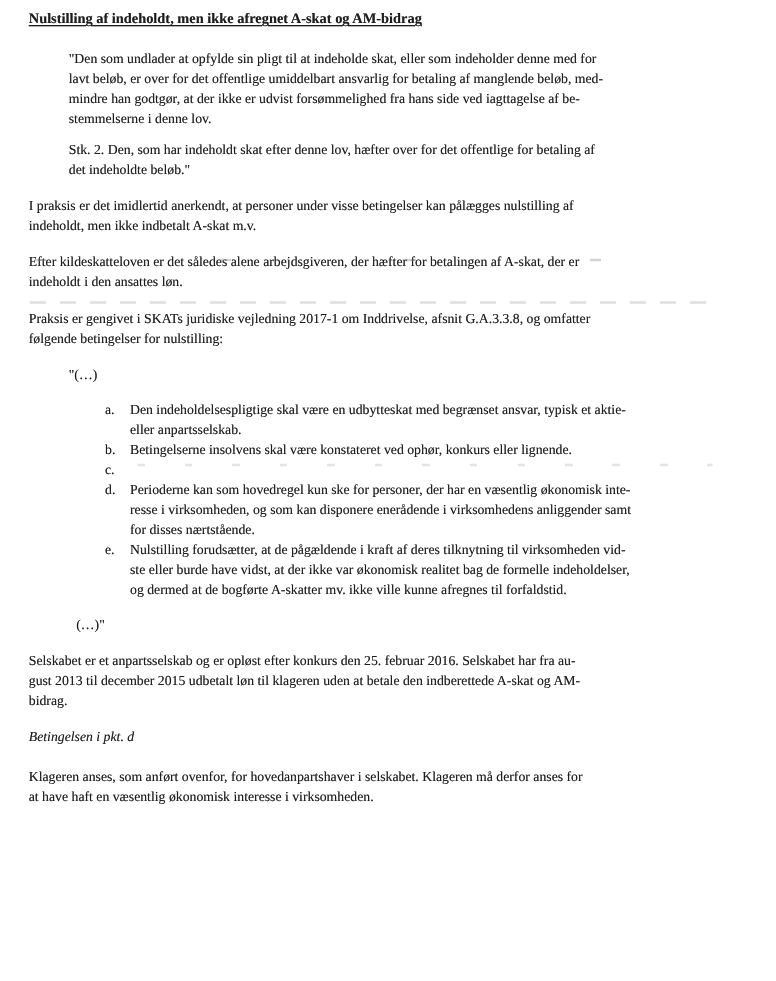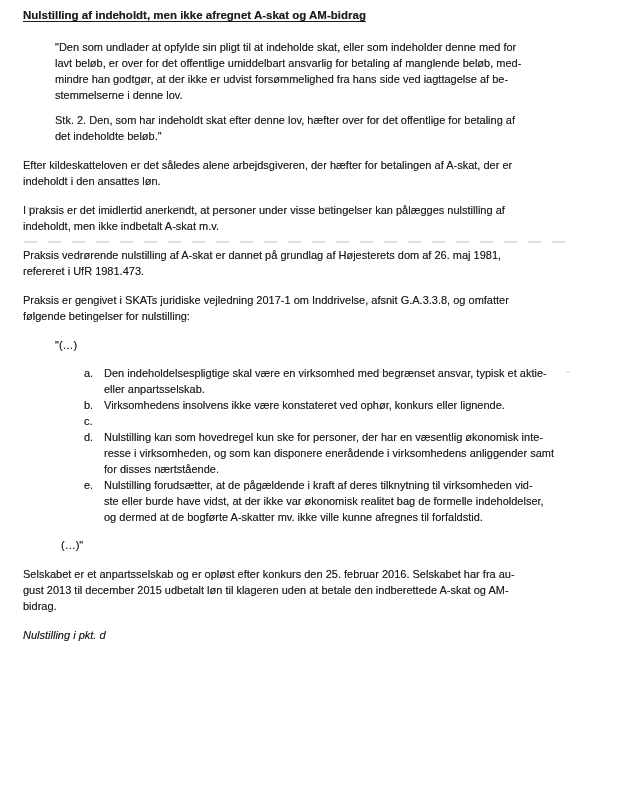--- a/index.html
+++ b/index.html
@@ -3,21 +3,21 @@
 <meta charset="utf-8">
 <style>
   html, body { margin: 0; padding: 0; background: #ffffff; }
   .page {
     position: relative;
     width: 575px;
     height: 785px;
     box-sizing: border-box;
     background: #ffffff;
     padding: 7px 24px 0 23px;
-    font-family: Liberation Sans, sans-serif;
+    font-family: Liberation Serif, serif;
     font-size: 11px;
     line-height: 16px;
     color: #1d1d1d;
     text-shadow: 0 0 0.5px rgba(35,35,35,0.55);
     overflow: hidden;
   }
   .title {
     font-size: 11.5px;
     font-weight: bold;
     text-decoration: underline;
@@ -77,68 +77,68 @@
 
   <div class="quote">
     <p class="para q">"Den som undlader at opfylde sin pligt til at indeholde skat, eller som indeholder denne med for
 lavt beløb, er over for det offentlige umiddelbart ansvarlig for betaling af manglende beløb, med-
 mindre han godtgør, at der ikke er udvist forsømmelighed fra hans side ved iagttagelse af be-
 stemmelserne i denne lov.</p>
     <p class="para q-last">Stk. 2. Den, som har indeholdt skat efter denne lov, hæfter over for det offentlige for betaling af
 det indeholdte beløb."</p>
   </div>
 
+  <p class="para">I praksis er det imidlertid anerkendt, at personer under visse betingelser kan pålægges nulstilling af
+indeholdt, men ikke indbetalt A-skat m.v.</p>
+
   <p class="para">Efter kildeskatteloven er det således alene arbejdsgiveren, der hæfter for betalingen af A-skat, der er
 indeholdt i den ansattes løn.</p>
 
-  <p class="para">I praksis er det imidlertid anerkendt, at personer under visse betingelser kan pålægges nulstilling af
-indeholdt, men ikke indbetalt A-skat m.v.</p>
-
-  <p class="para">Praksis vedrørende nulstilling af A-skat er dannet på grundlag af Højesterets dom af 26. maj 1981,
-refereret i UfR 1981.473.</p>
 
   <p class="para">Praksis er gengivet i SKATs juridiske vejledning 2017-1 om Inddrivelse, afsnit G.A.3.3.8, og omfatter
 følgende betingelser for nulstilling:</p>
 
   <div class="quote">
     <p class="open-mark">"(…)</p>
 
     <div class="cond-item">
       <span class="cond-label">a.</span>
-      <span class="cond-text">Den indeholdelsespligtige skal være en virksomhed med begrænset ansvar, typisk et aktie-
+      <span class="cond-text">Den indeholdelsespligtige skal være en udbytteskat med begrænset ansvar, typisk et aktie-
 eller anpartsselskab.</span>
     </div>
     <div class="cond-item">
       <span class="cond-label">b.</span>
-      <span class="cond-text">Virksomhedens insolvens ikke være konstateret ved ophør, konkurs eller lignende.</span>
+      <span class="cond-text">Betingelserne insolvens skal være konstateret ved ophør, konkurs eller lignende.</span>
     </div>
     <div class="cond-item">
       <span class="cond-label">c.</span>
     </div>
     <div class="cond-item">
       <span class="cond-label">d.</span>
-      <span class="cond-text">Nulstilling kan som hovedregel kun ske for personer, der har en væsentlig økonomisk inte-
+      <span class="cond-text">Perioderne kan som hovedregel kun ske for personer, der har en væsentlig økonomisk inte-
 resse i virksomheden, og som kan disponere enerådende i virksomhedens anliggender samt
 for disses nærtstående.</span>
     </div>
     <div class="cond-item">
       <span class="cond-label">e.</span>
       <span class="cond-text">Nulstilling forudsætter, at de pågældende i kraft af deres tilknytning til virksomheden vid-
 ste eller burde have vidst, at der ikke var økonomisk realitet bag de formelle indeholdelser,
 og dermed at de bogførte A-skatter mv. ikke ville kunne afregnes til forfaldstid.</span>
     </div>
 
     <p class="close-mark">(…)"</p>
   </div>
 
 
   <p class="para">Selskabet er et anpartsselskab og er opløst efter konkurs den 25. februar 2016. Selskabet har fra au-
 gust 2013 til december 2015 udbetalt løn til klageren uden at betale den indberettede A-skat og AM-
 bidrag.</p>
 
-  <p class="heading-italic">Nulstilling i pkt. d</p>
+  <p class="heading-italic">Betingelsen i pkt. d</p>
 
+  <p class="para">Klageren anses, som anført ovenfor, for hovedanpartshaver i selskabet. Klageren må derfor anses for
+at have haft en væsentlig økonomisk interesse i virksomheden.</p>
 
   <div class="artifact artifact-dashes" style="top:207px; left:28px; width:545px;"></div>
   <div class="artifact artifact-dots" style="top:241px; left:24px; width:556px;"></div>
   <div class="artifact artifact-sparse" style="top:371px; left:110px; width:460px;"></div>
 
 </div>
 
 </body></html>

